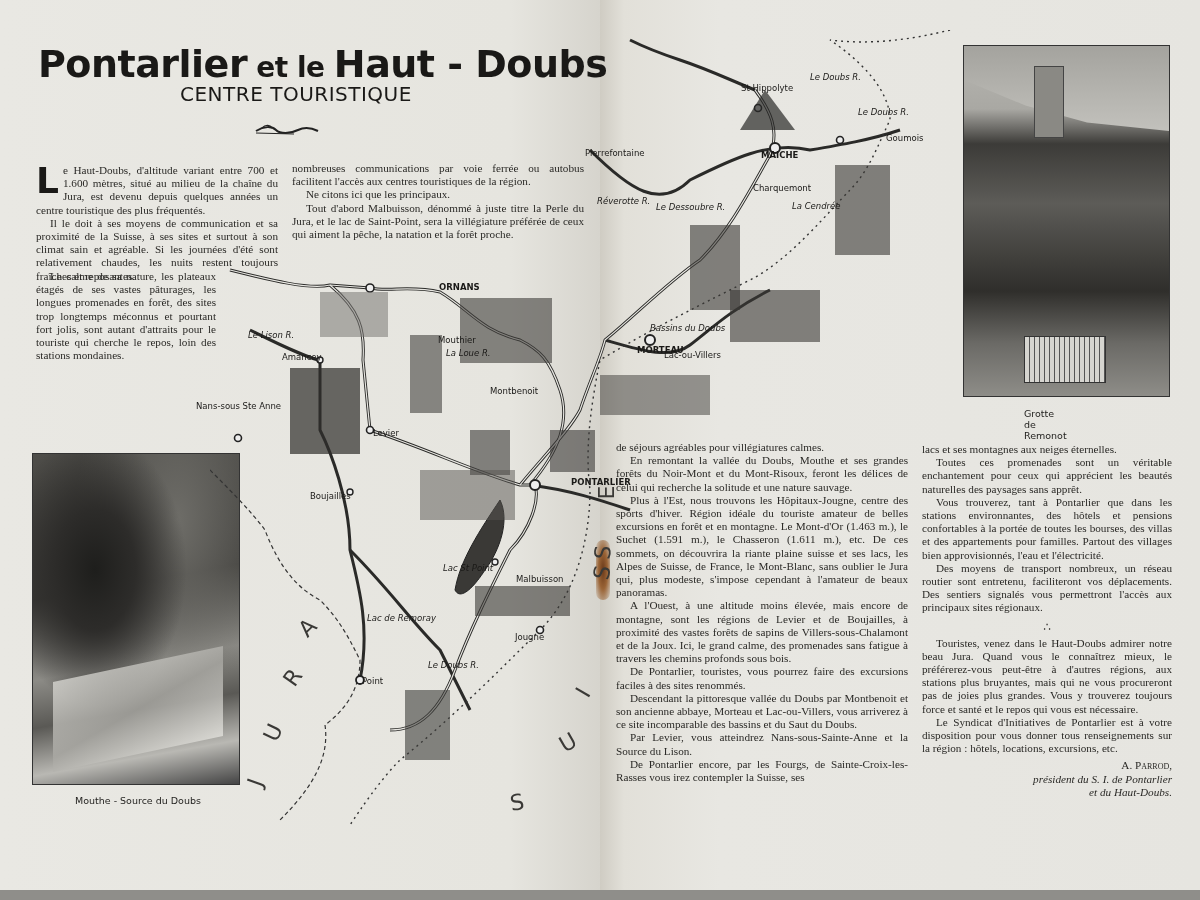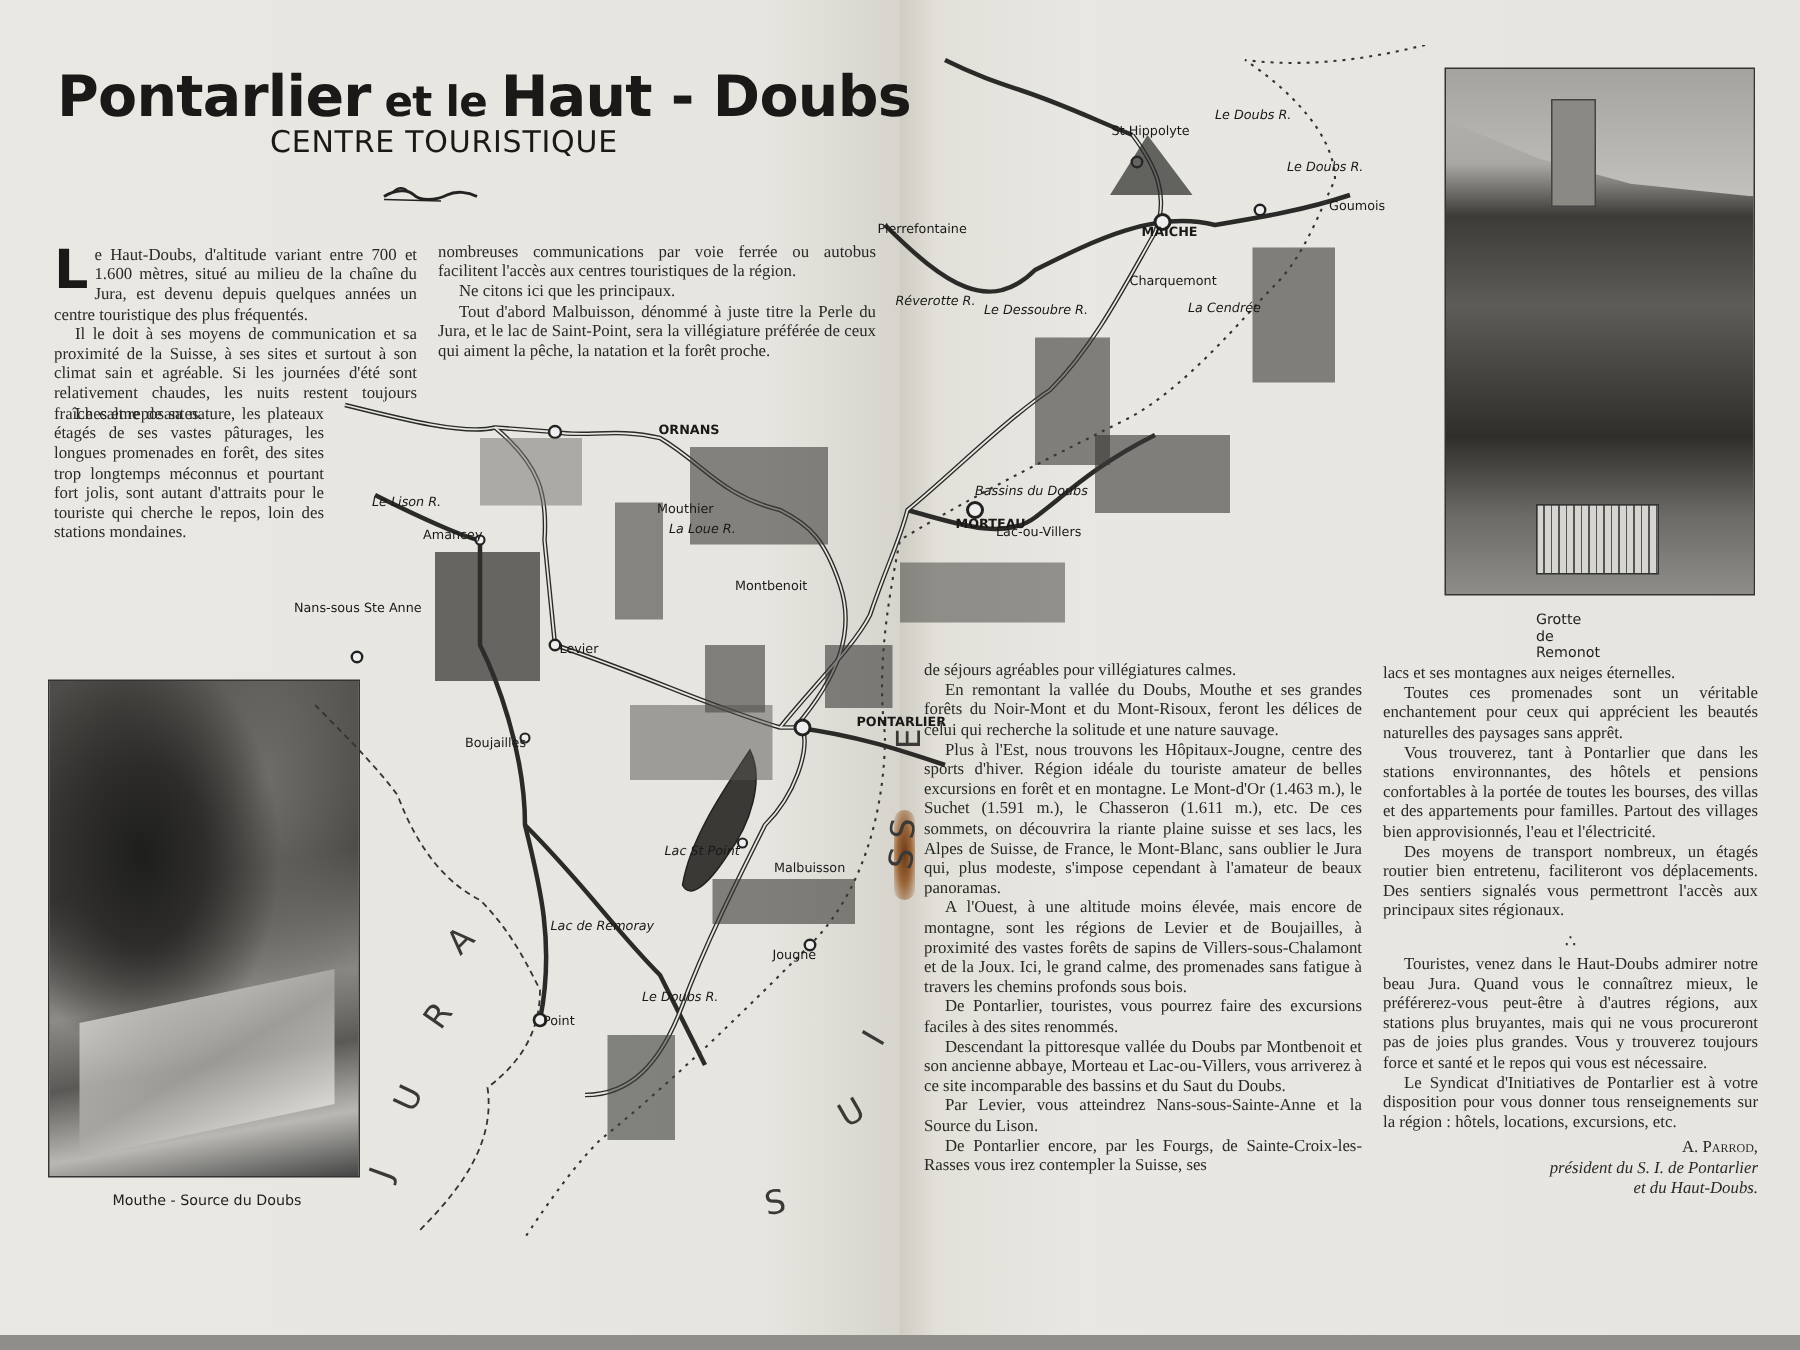--- a/index.html
+++ b/index.html
@@ -183,21 +183,21 @@
     <p>A l'Ouest, à une altitude moins élevée, mais encore de montagne, sont les régions de Levier et de Boujailles, à proximité des vastes forêts de sapins de Villers-sous-Chalamont et de la Joux. Ici, le grand calme, des promenades sans fatigue à travers les chemins profonds sous bois.</p>
     <p>De Pontarlier, touristes, vous pourrez faire des excursions faciles à des sites renommés.</p>
     <p>Descendant la pittoresque vallée du Doubs par Montbenoit et son ancienne abbaye, Morteau et Lac-ou-Villers, vous arriverez à ce site incomparable des bassins et du Saut du Doubs.</p>
     <p>Par Levier, vous atteindrez Nans-sous-Sainte-Anne et la Source du Lison.</p>
     <p>De Pontarlier encore, par les Fourgs, de Sainte-Croix-les-Rasses vous irez contempler la Suisse, ses</p>
   </div>
   <div class="text col4">
     <p class="noindent">lacs et ses montagnes aux neiges éternelles.</p>
     <p>Toutes ces promenades sont un véritable enchantement pour ceux qui apprécient les beautés naturelles des paysages sans apprêt.</p>
     <p>Vous trouverez, tant à Pontarlier que dans les stations environnantes, des hôtels et pensions confortables à la portée de toutes les bourses, des villas et des appartements pour familles. Partout des villages bien approvisionnés, l'eau et l'électricité.</p>
-    <p>Des moyens de transport nombreux, un étagés routier bien entretenu, faciliteront vos déplacements. Des sentiers signalés vous permettront l'accès aux principaux sites régionaux.</p>
+    <p>Des moyens de transport nombreux, un réseau routier sont entretenu, faciliteront vos déplacements. Des sentiers signalés vous permettront l'accès aux principaux sites régionaux.</p>
     <div class="dots">∴</div>
     <p>Touristes, venez dans le Haut-Doubs admirer notre beau Jura. Quand vous le connaîtrez mieux, le préférerez-vous peut-être à d'autres régions, aux stations plus bruyantes, mais qui ne vous procureront pas de joies plus grandes. Vous y trouverez toujours force et santé et le repos qui vous est nécessaire.</p>
     <p>Le Syndicat d'Initiatives de Pontarlier est à votre disposition pour vous donner tous renseignements sur la région : hôtels, locations, excursions, etc.</p>
     <div class="sig">A. Parrod,</div>
     <div class="sig2">président du S. I. de Pontarlier</div>
     <div class="sig2">et du Haut-Doubs.</div>
   </div>
 
   <div class="photo photo-right">
     <div class="sky"></div>

